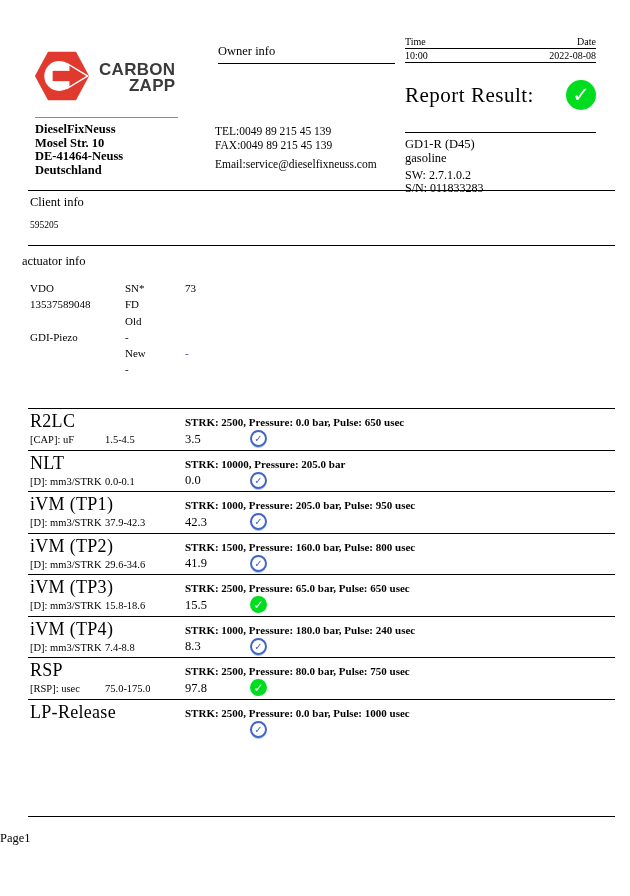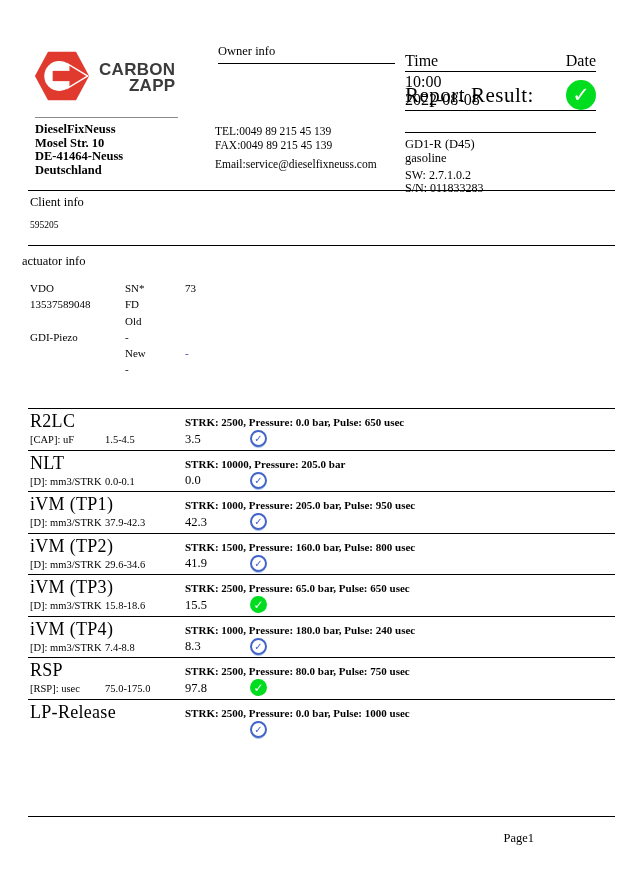--- a/index.html
+++ b/index.html
@@ -9,23 +9,23 @@
   }
   .abs { position:absolute; }
 
   
   #logo { left:34px; top:50px; width:140px; height:56px; display:flex; align-items:center; gap:9px; }
   #logo-text { font-family:"Liberation Sans", sans-serif; font-weight:bold; font-size:17px;
                line-height:16px; color:#3b3b3b; letter-spacing:0.3px;text-align:right; }
 
   
   #owner-info-label { left:218px; top:44px; width:177px; font-size:12.5px; border-bottom:1px solid #000; padding-bottom:4px; }
-  #time-date { left:405px; top:52px; width:191px; font-size:16px; }
+  #time-date { left:405px; top:36px; width:191px; font-size:10px; }
   .td-row { display:flex; justify-content:space-between; border-bottom:1px solid #000; padding-bottom:1px; }
-  .td-row + .td-row { padding-top:1px;flex-direction:column; }
+  .td-row + .td-row { padding-top:1px; }
   #report-result { left:405px; top:80px; width:191px; display:flex; align-items:center; justify-content:space-between; }
   #report-result-label { font-size:21px; letter-spacing:0.5px; }
 
   
   #owner-address { left:35px; top:117px; width:143px; border-top:1px solid #8a8a8a; padding-top:5px;
                    font-size:12.5px; font-weight:bold; line-height:13.5px; }
   #contact { left:215px; top:124px; font-size:11.5px; line-height:14px; }
   #contact .email { margin-top:5px; }
   #machine { left:405px; top:132px; width:191px; border-top:1px solid #000; padding-top:4px; font-size:12.5px; line-height:14px; }
   #machine .sub { margin-top:4px; font-size:12px; line-height:13px; }
@@ -58,21 +58,21 @@
   .check { display:inline-flex; align-items:center; justify-content:center; border-radius:50%;
            font-family:"DejaVu Sans", sans-serif; font-weight:bold; }
   .check::before { content:"\2713"; }
   .check.pass-green { width:17px; height:17px; background:#00dc1e; color:#fff; font-size:12px; }
   .check.pass-blue  { width:13px; height:13px; background:#fff; border:2px solid #4365c8; color:#4365c8;
                       font-size:10px; box-shadow:0 2.5px 1px -1.5px #a9bde9; }
   .check.large { width:30px; height:30px; font-size:21px; }
 
   
   #footer-line { top:816px; }
-  #page-num { left:0; top:831px; width:534px; text-align:right; font-size:12.5px; }
+  #page-num { left:0; top:831px; width:534px; text-align:left; font-size:12.5px; }
 </style>
 </head>
 <body>
 
 <div id="page">
 
   <div id="logo" class="abs">
     <span>
       <svg width="56" height="52" viewBox="0 0 60 54">
         <polygon points="15,1 45,1 59,27 45,53 15,53 1,27" fill="#e03a2f"></polygon>

